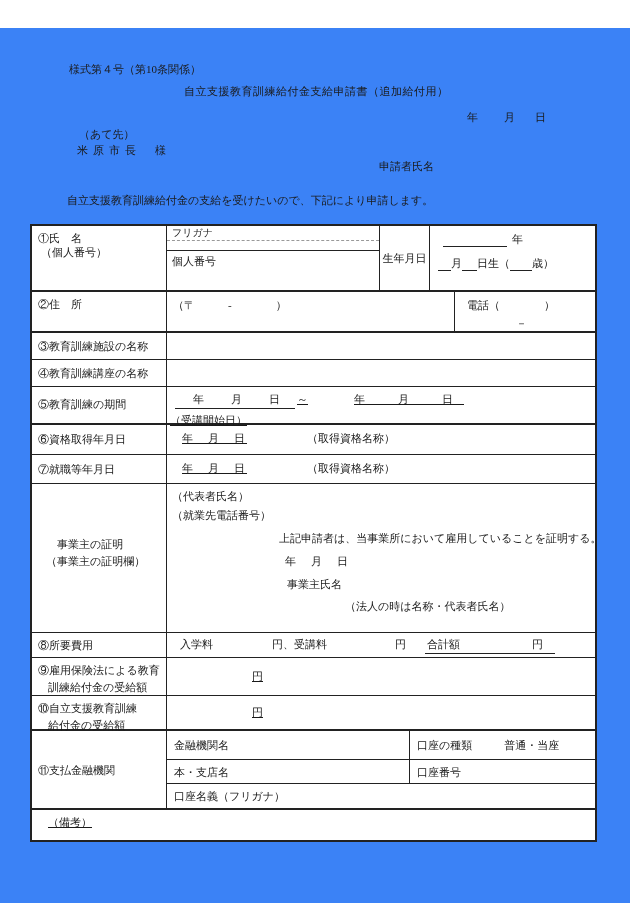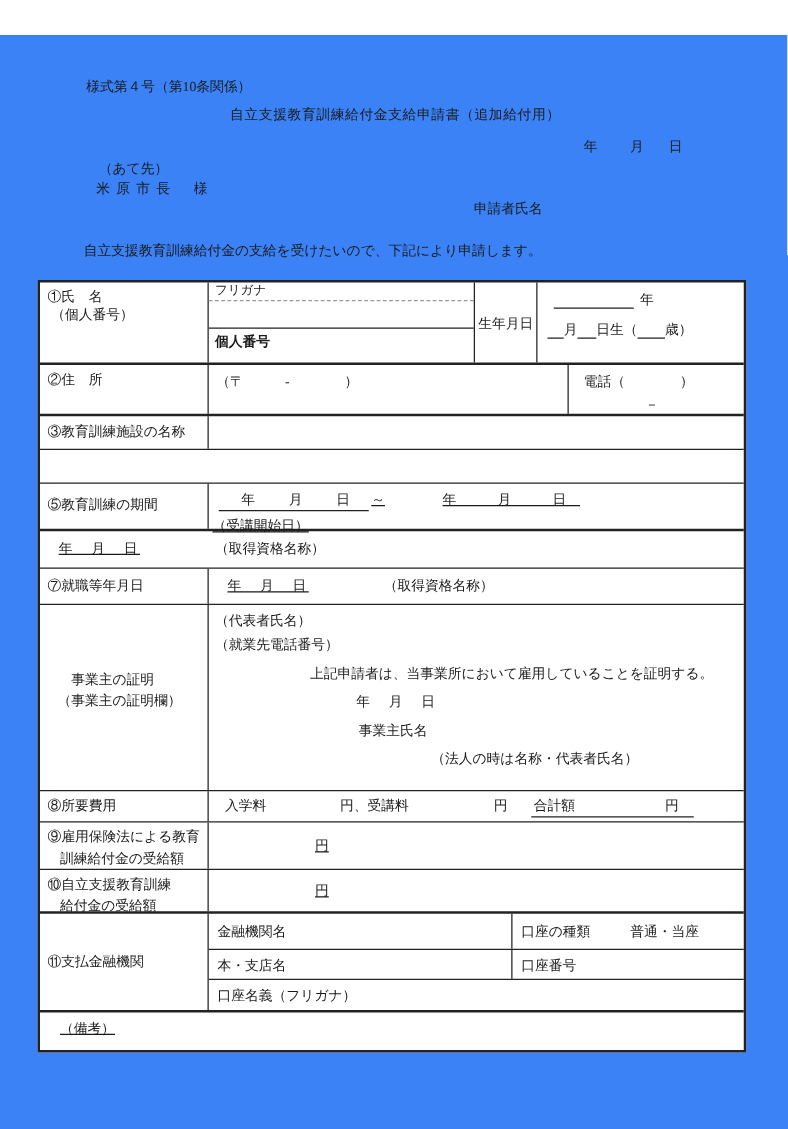--- a/index.html
+++ b/index.html
@@ -24,21 +24,21 @@
   .row.thick{border-bottom-width:2px;}
   .row.last{border-bottom:none;}
   .lbl{flex:0 0 135px;width:135px;border-right:1px solid #222;box-sizing:border-box;
        padding:5px 2px 0 6px;line-height:14px;}
   .val{flex:1;box-sizing:border-box;position:relative;text-decoration:underline;}
   .ul{display:inline-block;border-bottom:1px solid #222;height:13px;vertical-align:bottom;}
   
   .r1mid{flex:0 0 213px;border-right:1px solid #222;box-sizing:border-box;display:flex;flex-direction:column;}
   .furigana{font-size:10px;padding:1px 0 1px 5px;border-bottom:1px dashed #999;line-height:12px;}
   .nameblank{flex:1;}
-  .kojin{border-top:1px solid #222;height:28px;box-sizing:border-box;padding:3px 0 0 5px;font-weight:bold;}
+  .kojin{border-top:1px solid #222;height:40px;box-sizing:border-box;padding:3px 0 0 5px;}
   .r1birth{flex:0 0 50px;border-right:1px solid #222;box-sizing:border-box;
            display:flex;align-items:center;justify-content:center;}
   .r1right{flex:1;padding:6px 0 0 13px;box-sizing:border-box;}
   .bl1 .sfx{margin-left:5px;}
   .bl2{margin-top:9px;margin-left:-5px;}
   
   .r2val{flex:0 0 288px;border-right:1px solid #222;box-sizing:border-box;padding:6px 0 0 6px;}
   .r2tel{flex:1;padding:6px 0 0 12px;box-sizing:border-box;}
   .r2tel .dash{display:block;margin:3px 0 0 49px;}
   
@@ -121,34 +121,36 @@
         <span class="dash">－</span>
       </div>
     </div>
 
     <div class="row" style="height:27px">
       <div class="lbl" style="padding-top:6px">③教育訓練施設の名称</div>
       <div class="val"></div>
     </div>
 
     <div class="row" style="height:27px">
+      <div class="lbl" style="padding-top:6px">④教育訓練講座の名称</div>
       <div class="val"></div>
     </div>
 
     <div class="row thick" style="height:38px">
       <div class="lbl" style="padding-top:10px">⑤教育訓練の期間</div>
       <div class="val">
         <div class="p1">
           <span class="ulgroup">年　月　日</span><span class="tilde">～</span><span class="pend">年　月　日</span>
         </div>
         <div class="pnote">（受講開始日）</div>
       </div>
     </div>
 
     <div class="row" style="height:30px">
+      <div class="lbl" style="padding-top:7px">⑥資格取得年月日</div>
       <div class="val r67">
         <span class="dt">年　月　日</span>
         <span class="nt">（取得資格名称）</span>
       </div>
     </div>
 
     <div class="row" style="height:29px">
       <div class="lbl" style="padding-top:7px">⑦就職等年月日</div>
       <div class="val r67">
         <span class="dt">年　月　日</span>
@@ -157,21 +159,21 @@
     </div>
 
     <div class="row" style="height:149px">
       <div class="lbl r8lbl">
         <div class="l1">事業主の証明</div>
         <div>（事業主の証明欄）</div>
       </div>
       <div class="val r8">
         <span class="it" style="left:5px;top:5px">（代表者氏名）</span>
         <span class="it" style="left:5px;top:24px">（就業先電話番号）</span>
-        <span class="it" style="left:81px;top:47px">上記申請者は、当事業所において雇用していることを証明する。</span>
+        <span class="it" style="left:112px;top:47px">上記申請者は、当事業所において雇用していることを証明する。</span>
         <span class="it" style="left:118px;top:70px;letter-spacing:2px">年　月　日</span>
         <span class="it" style="left:120px;top:93px">事業主氏名</span>
         <span class="it" style="left:178px;top:115px">（法人の時は名称・代表者氏名）</span>
       </div>
     </div>
 
     <div class="row" style="height:25px">
       <div class="lbl" style="padding-top:5px">⑧所要費用</div>
       <div class="val r9">
         <span class="it" style="left:13px">入学料</span>

